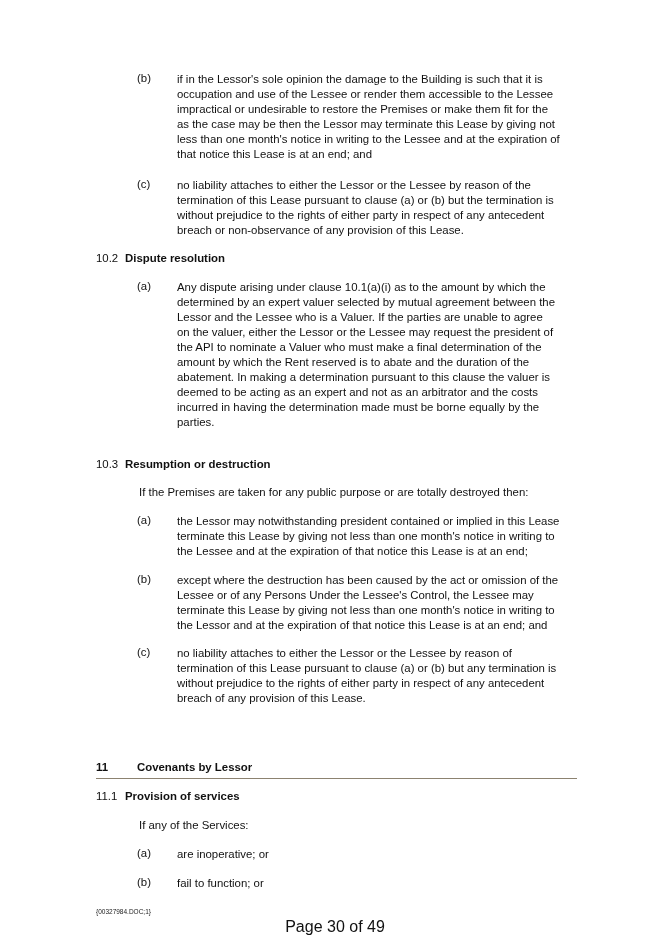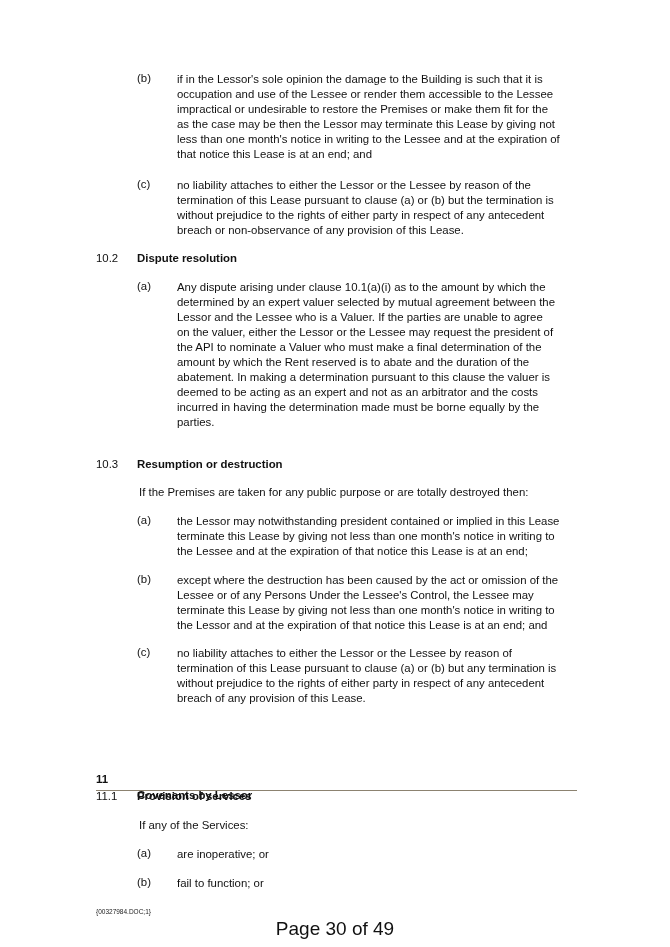--- a/index.html
+++ b/index.html
@@ -5,27 +5,27 @@
   html, body { margin: 0; padding: 0; background: #ffffff; }
   body { width: 670px; height: 947px; position: relative; overflow: hidden;
          font-family: "Liberation Sans", sans-serif; color: #111; font-size: 11.4px; }
   .page { position: absolute; left: 0; top: 0; width: 670px; height: 947px; }
   .item { position: absolute; left: 137px; width: 440px; }
   .item .lbl { position: absolute; left: 0; top: 0; }
   .item .txt { position: absolute; left: 40px; width: 400px; line-height: 15px; }
   .line { display: block; white-space: nowrap; }
   .h2 { position: absolute; left: 96px; font-weight: bold; }
   .h2 .num { position: absolute; left: 0; font-weight: normal; }
-  .h2 .title { position: absolute; left: 41px; white-space: nowrap; }
+  .h2 .title { position: absolute; left: 29px; white-space: nowrap; }
   .h1 { position: absolute; left: 96px; width: 481px; height: 17px; border-bottom: 1px solid #8c8270; font-weight: bold; }
   .h1 .num { position: absolute; left: 0; top: 0; }
-  .h1 .title { position: absolute; left: 41px; top: 16px; white-space: nowrap; }
+  .h1 .title { position: absolute; left: 41px; top: 0; white-space: nowrap; }
   .para { position: absolute; left: 139px; white-space: nowrap; }
   .docref { position: absolute; left: 96px; top: 908px; font-size: 6.5px; color: #222; }
-  .pageno { position: absolute; left: 0; width: 670px; top: 918px; text-align: center; font-size: 19px; color: #111; }
+  .pageno { position: absolute; left: 0; width: 670px; top: 918px; text-align: center; font-size: 16px; color: #111; }
 </style>
 </head>
 <body>
 
 <div class="page">
 
   <div class="item" style="top:72px;">
     <span class="lbl">(b)</span>
     <div class="txt">
       <span class="line">if in the Lessor's sole opinion the damage to the Building is such that it is</span>
@@ -97,21 +97,21 @@
   <div class="item" style="top:646px;">
     <span class="lbl">(c)</span>
     <div class="txt">
       <span class="line">no liability attaches to either the Lessor or the Lessee by reason of</span>
       <span class="line">termination of this Lease pursuant to clause (a) or (b) but any termination is</span>
       <span class="line">without prejudice to the rights of either party in respect of any antecedent</span>
       <span class="line">breach of any provision of this Lease.</span>
     </div>
   </div>
 
-  <div class="h1" style="top:761px;margin-top:12px;">
+  <div class="h1" style="top:761px;">
     <span class="num">11</span>
     <span class="title">Covenants by Lessor</span>
   </div>
 
   <div class="h2" style="top:790px;">
     <span class="num">11.1</span>
     <span class="title">Provision of services</span>
   </div>
 
   <div class="para" style="top:819px;text-align:right;">If any of the Services:</div>

